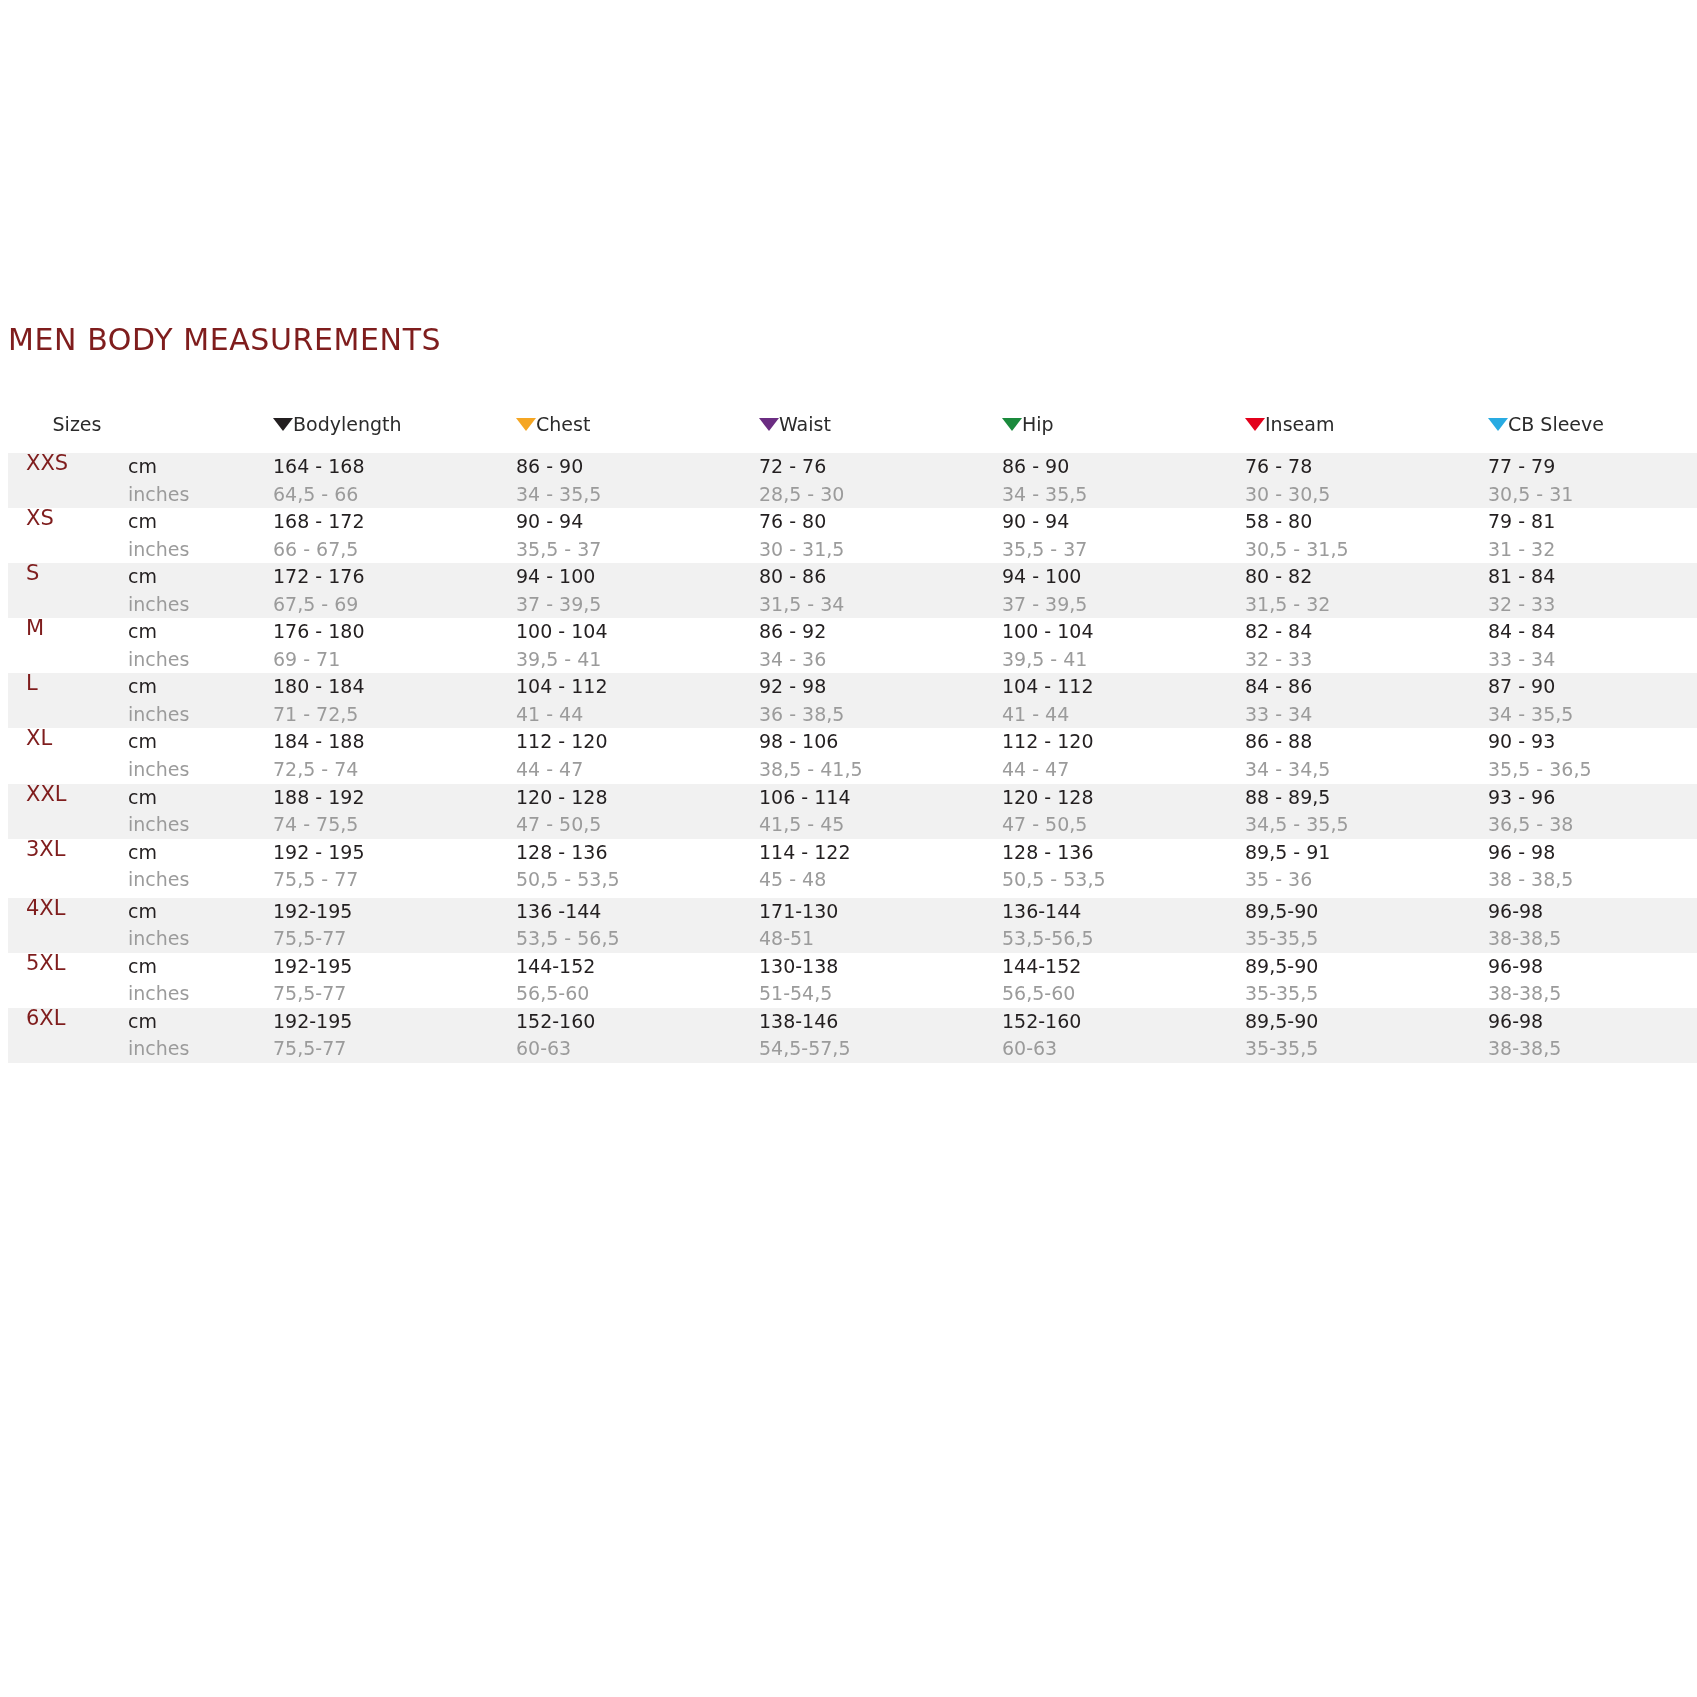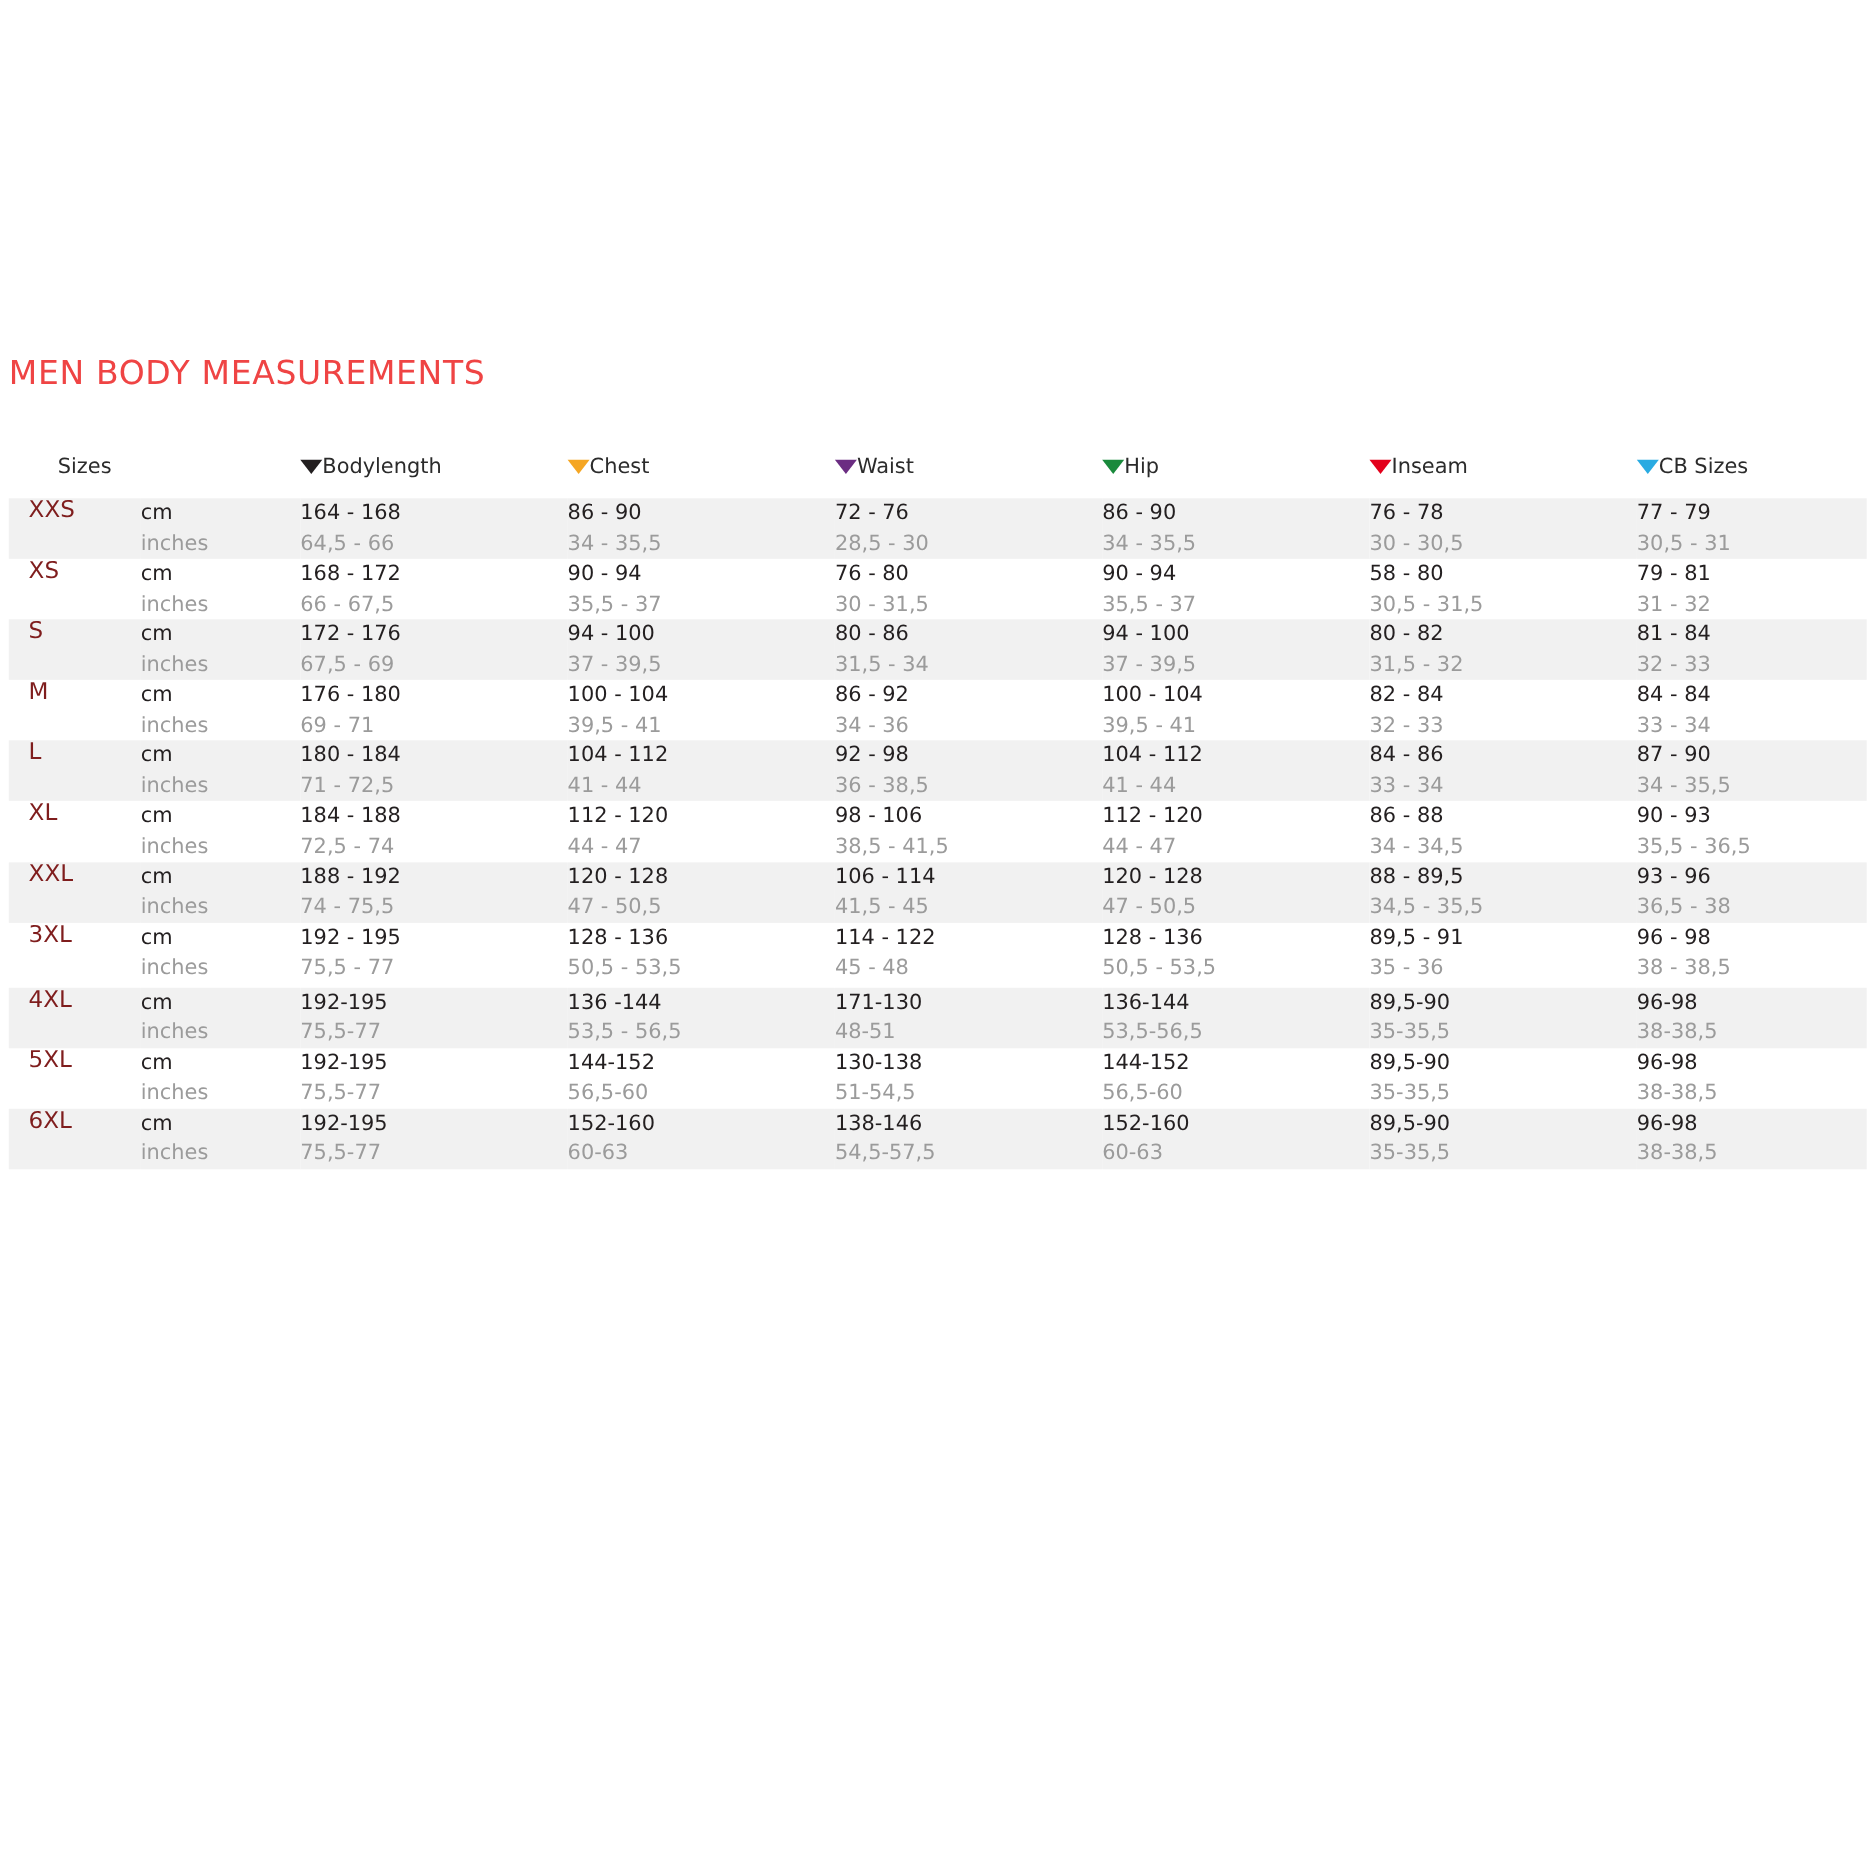--- a/index.html
+++ b/index.html
@@ -21,21 +21,21 @@
     top: 0;
     width: 1697px;
     height: 1697px;
   }
   .title {
     position: absolute;
     left: 8px;
     top: 322px;
     font-size: 30px;
     letter-spacing: 0.6px;
-    color: #ef4444;
+    color: #7f1d1d;
     font-weight: 400;
     white-space: nowrap;
   }
   table.size-table {
     position: absolute;
     left: 8px;
     top: 413px;
     width: 1680px;
     border-collapse: collapse;
     table-layout: fixed;
@@ -154,21 +154,21 @@
         </th>
         <th class="head-cell">
           <span class="head-inner">
             <span class="tri" style="border-top-color:#e3001b"></span>
             <span>Inseam</span>
           </span>
         </th>
         <th class="head-cell">
           <span class="head-inner">
             <span class="tri" style="border-top-color:#29abe2"></span>
-            <span>CB Sizes</span>
+            <span>CB Sleeve</span>
           </span>
         </th>
       </tr>
     </thead>
     <tbody>
 
       <tr class="row shaded">
         <td class="cell-pad">
           <div class="size-label">XXS</div>
         </td>

